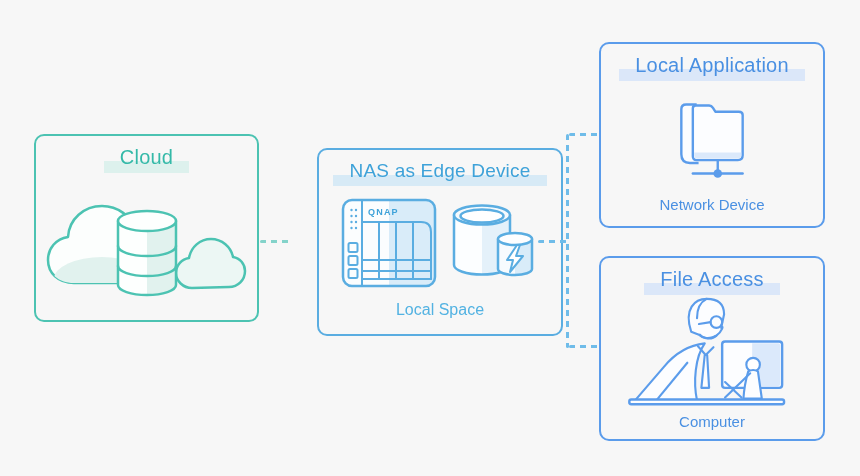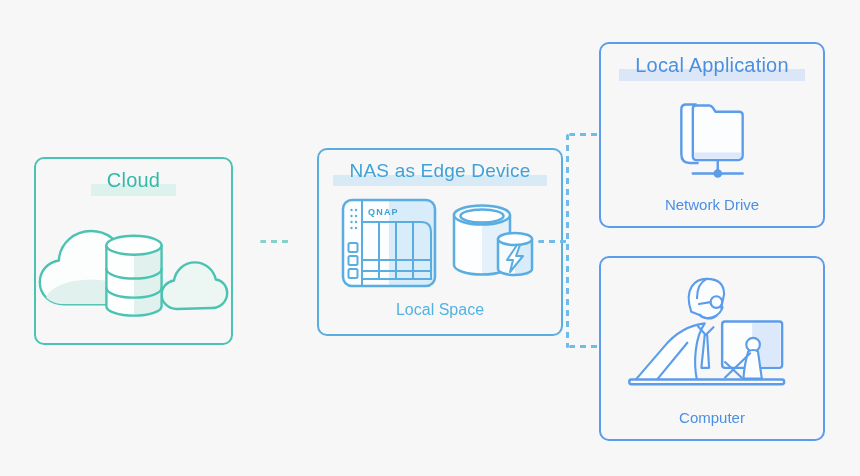--- a/index.html
+++ b/index.html
@@ -49,21 +49,21 @@
   .nv-f{stroke:var(--nas_border);stroke-width:2.5;stroke-linejoin:round;fill:#fbfdfe;}
   .ap-s{stroke:var(--app_border);stroke-width:2.5;stroke-linecap:round;stroke-linejoin:round;fill:none;}
   .ap-f{stroke:var(--app_border);stroke-width:2.5;stroke-linejoin:round;fill:#fcfdff;}
   .ap-s2{stroke:var(--app_border);stroke-width:2.2;stroke-linecap:round;stroke-linejoin:round;fill:none;}
   .ap-f2{stroke:var(--app_border);stroke-width:2.2;stroke-linejoin:round;fill:#fcfdff;}
   .no-stroke{stroke:none;}
 </style>
 </head>
 <body>
 
-<div class="box box-teal" style="left:34px;top:157px;width:199px;height:188px;justify-content:flex-end;">
+<div class="box box-teal" style="left:34px;top:134px;width:225px;height:188px;justify-content:flex-end;">
   <div class="title-row">
     <span class="box-title">Cloud</span>
   </div>
   <div class="icon-wrap">
     <svg width="205" height="112" viewBox="0 0 205 112">
       <defs>
         <clipPath id="cp-cloud">
           <path d="M30 92 C14 92 4 82 4 69 C4 57 12 48 24 46 C25 28 40 15 58 15 C74 15 87 25 92 40 C96 38 101 37 105 37 C118 37 128 47 128 60 L128 92 Z"></path>
         </clipPath>
         <clipPath id="cp-cyl">
@@ -159,24 +159,27 @@
       <path class="ap-f" d="M30 12 H19 Q14 12 14 17 V64 Q14 73 23 73 H32"></path>
 
       <path class="ap-f" d="M30 70 Q26 70 26 66 V16 Q26 13 29 13 H43 Q45.5 13 47 15.5 L49.5 19.5 H74 Q78 19.5 78 23 V65 Q78 70 73 70 Z"></path>
       <path class="no-stroke" style="fill:var(--app_fill)" d="M27.5 62 H76.5 V65 Q76.5 68.5 73 68.5 H31 Q27.5 68.5 27.5 65 Z"></path>
 
       <line class="ap-s" x1="52" y1="70" x2="52" y2="84"></line>
       <line class="ap-s" x1="26" y1="84" x2="78" y2="84"></line>
       <circle class="no-stroke" style="fill:var(--app_border)" cx="52" cy="84" r="4.5"></circle>
     </svg>
   </div>
-  <div class="caption">Network Drive</div>
+  <div class="caption">Network Device</div>
 </div>
 
 <div class="box box-app" style="left:599px;top:256px;width:226px;height:185px;">
+  <div class="title-row">
+    <span class="box-title">File Access</span>
+  </div>
   <div class="icon-wrap">
     <svg width="170" height="118" viewBox="0 0 175 122">
 
       <path class="ap-f2" d="M80 50 C62 52 48 62 38 74 L8 109 L72 109 C68 90 70 64 80 50 Z"></path>
       <line class="ap-s2" x1="62" y1="70" x2="30" y2="109"></line>
 
       <path class="ap-s2" d="M73 53 L81 62 L89 54"></path>
       <path class="ap-f2" d="M80 62 L76.5 96 L84.5 96 L82.5 62 Z"></path>
 
       <path class="ap-f2" d="M66 38 C58 14 70 4 82 4 C94 4 100 10 100 20 L97 34 C100 30 98 38 92 42 C85 46 78 45 74 41 Z"></path>

